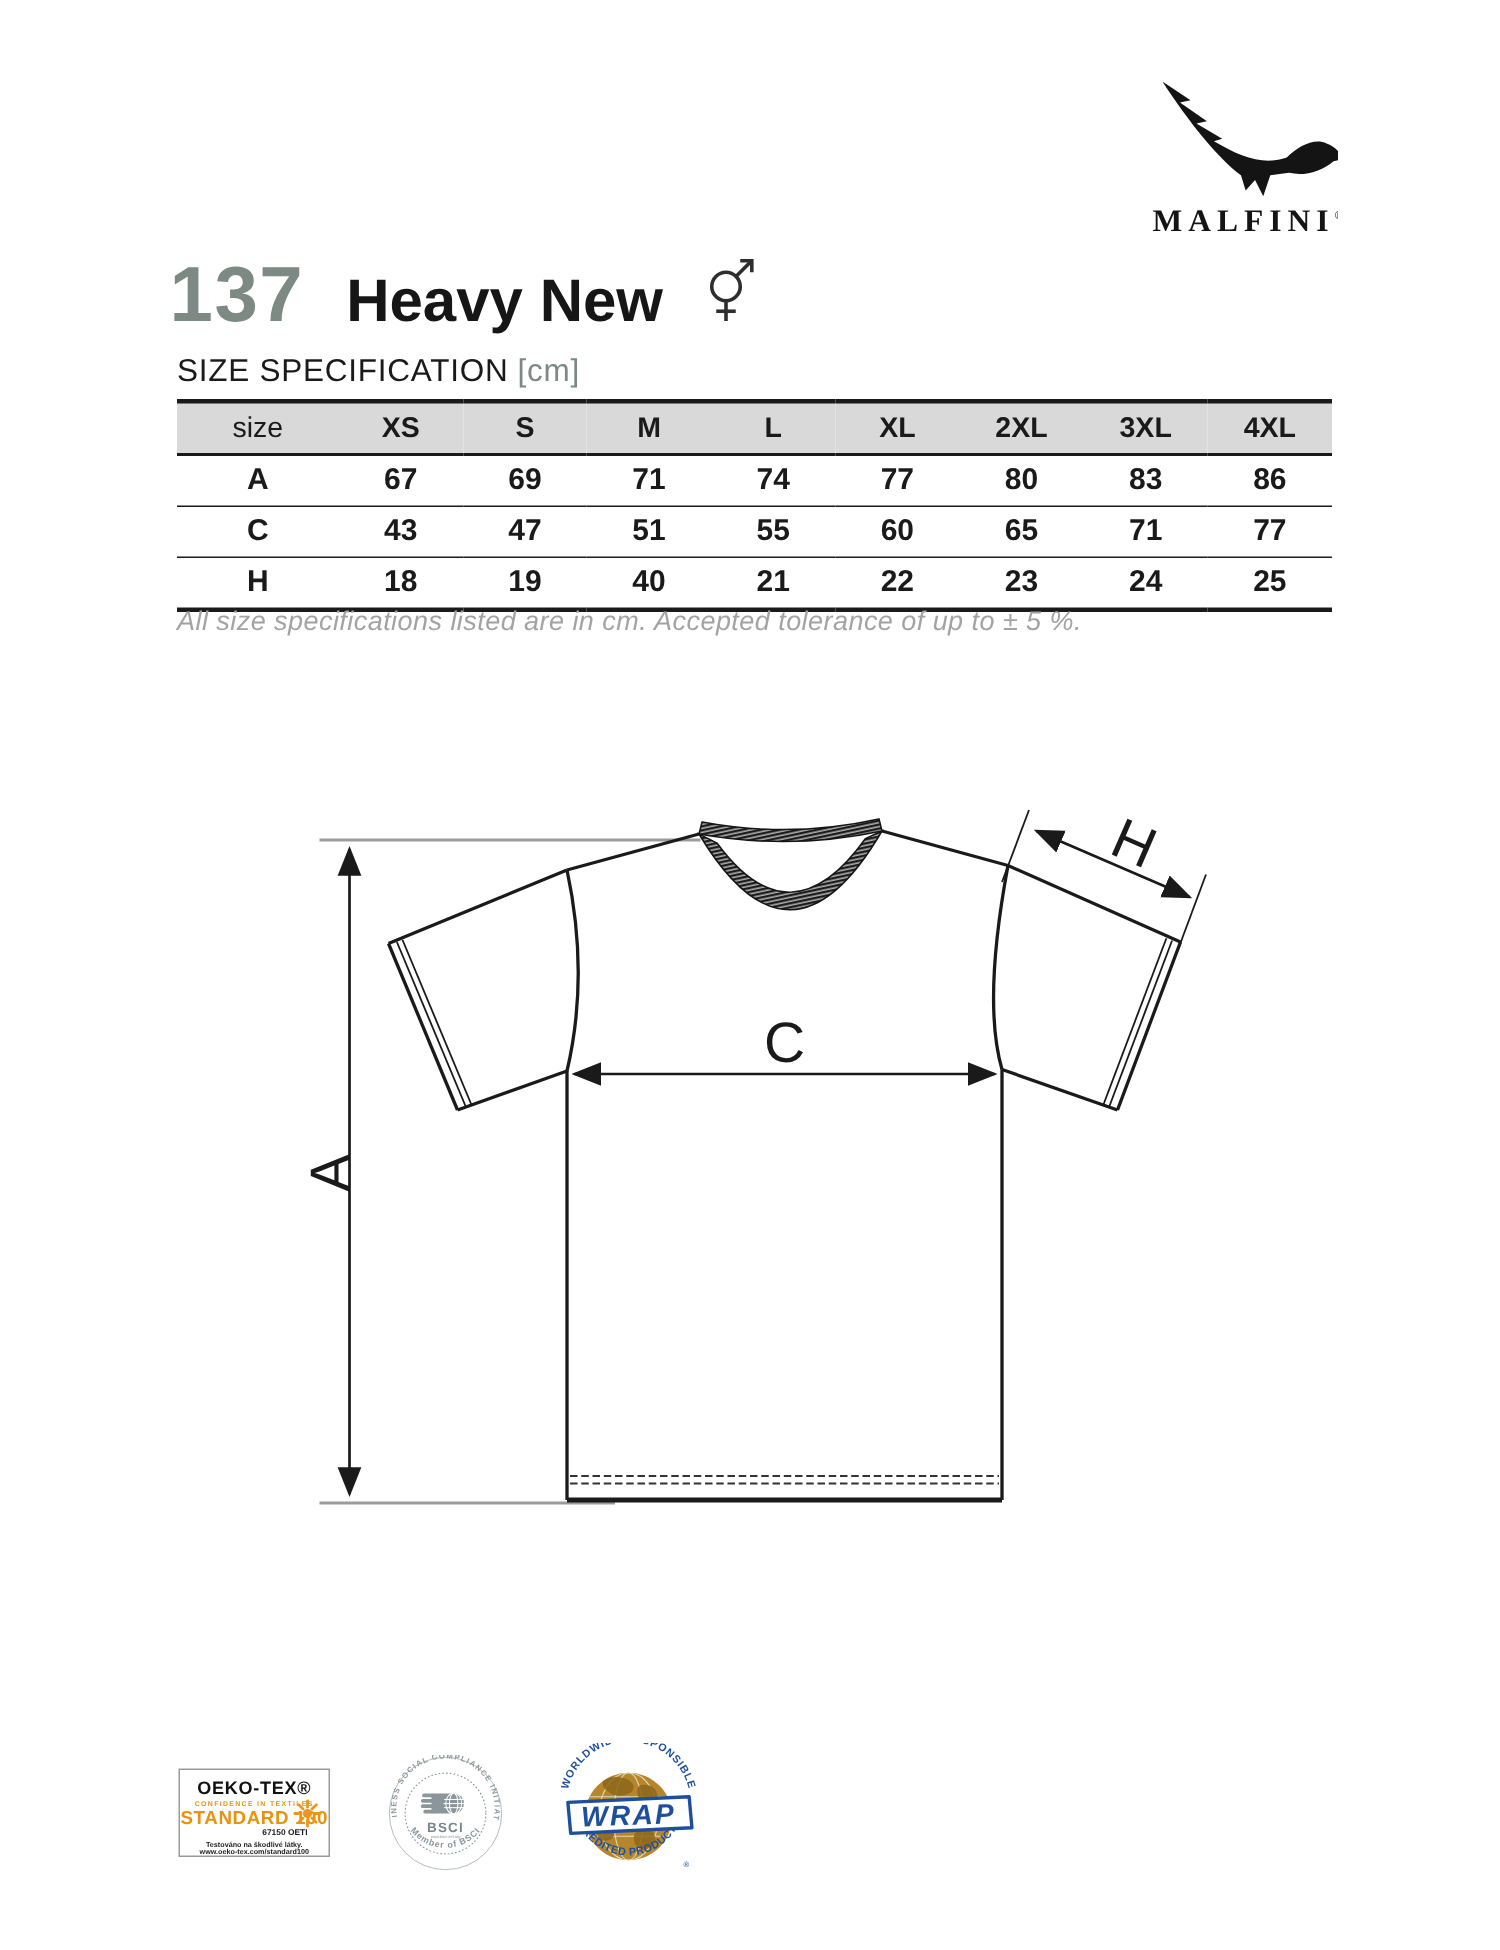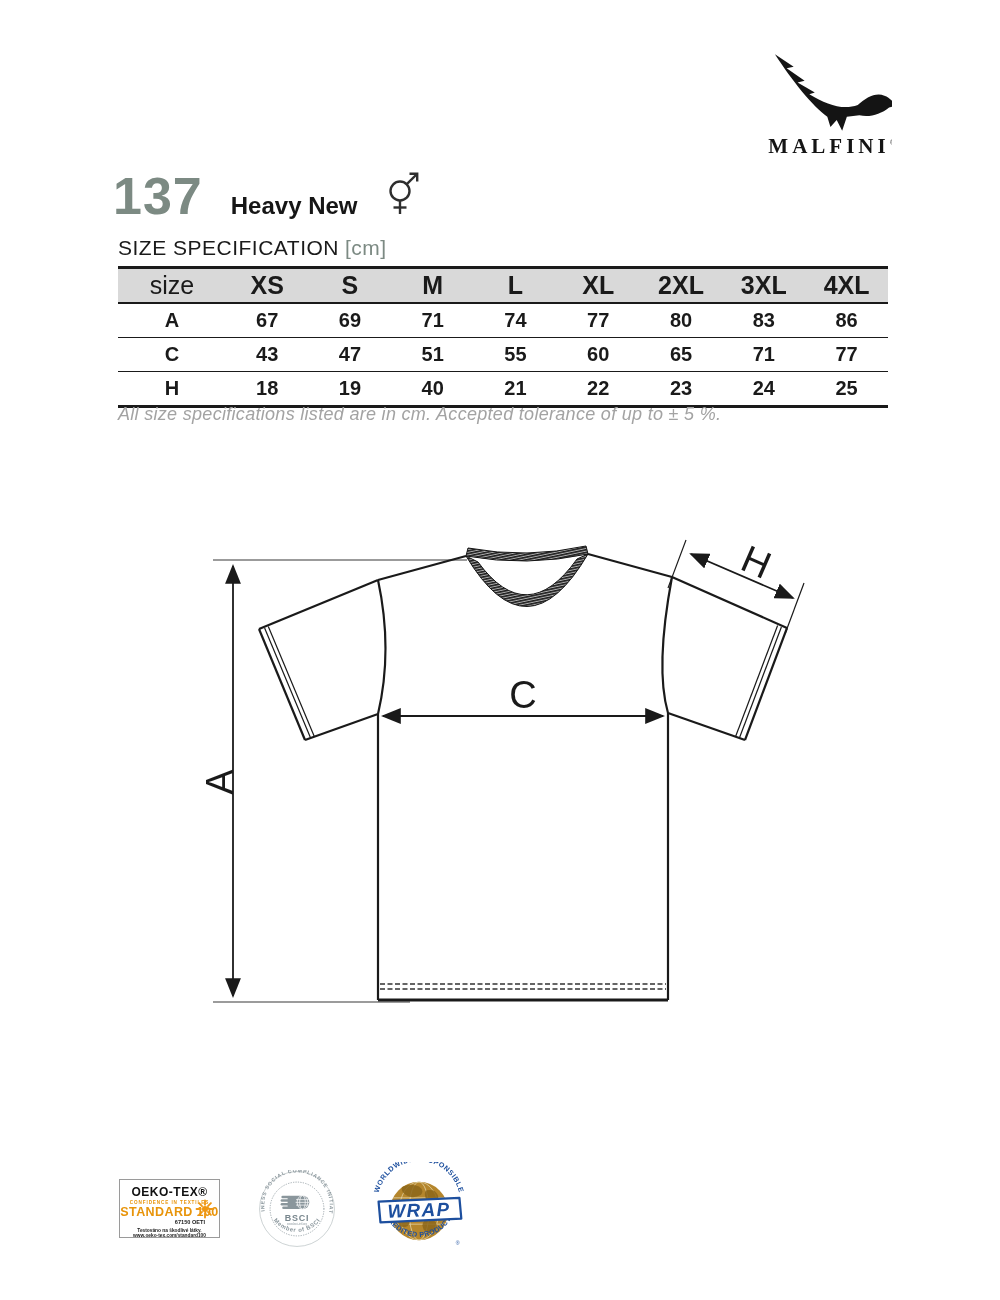--- a/index.html
+++ b/index.html
@@ -7,35 +7,35 @@
   .page{position:relative;width:892px;height:1300px;background:#fff;overflow:hidden;}
 
   
   .brand{position:absolute;left:752px;top:48px;width:160px;text-align:center;}
   .brand-name{font-family:"Liberation Serif",serif;font-weight:700;font-size:21px;letter-spacing:4px;color:#141414;margin-top:-4px;white-space:nowrap;}
   .brand-name sup{font-size:8px;letter-spacing:0;}
 
   
   .title{position:absolute;left:113px;top:162px;display:flex;align-items:baseline;gap:28px;}
   .code{font-size:52px;font-weight:700;color:#7c8a83;letter-spacing:1px;line-height:1;}
-  .pname{font-size:24px;font-weight:700;color:#161616;line-height:1;}
+  .pname{font-size:40px;font-weight:700;color:#161616;line-height:1;}
   .gender{position:relative;top:6px;}
 
   
   .sechead{position:absolute;left:118px;top:236px;font-size:21px;font-weight:400;letter-spacing:0.5px;}
   .sechead .unit{color:#7c8a83;margin-left:6px;}
 
   
   table.spec{position:absolute;left:118px;top:266px;width:770px;border-collapse:collapse;table-layout:fixed;}
   table.spec col.c0{width:14%;}
   table.spec thead tr{background:#d9d9d9;border-top:3px solid #1a1a1a;border-bottom:2.5px solid #1a1a1a;}
   table.spec tbody tr{border-bottom:1.5px solid #1a1a1a;}
   table.spec tbody tr:last-child{border-bottom:3px solid #1a1a1a;}
   table.spec th,table.spec td{text-align:center;padding:0;height:33px;font-size:20px;vertical-align:middle;}
-  table.spec thead th{font-weight:700;font-size:25px;}
+  table.spec thead th{font-weight:700;font-size:19px;}
   table.spec thead th.size-label{font-weight:400;}
   table.spec tbody th{font-weight:700;}
   table.spec tbody td{font-weight:700;}
   .note{position:absolute;left:118px;top:404px;font-style:italic;font-size:18px;color:#a3a3a3;letter-spacing:0.3px;}
 
   
   .drawing{position:absolute;left:200px;top:530px;}
   .drawing text{font-family:"Liberation Sans",sans-serif;fill:#1a1a1a;}
 
   

